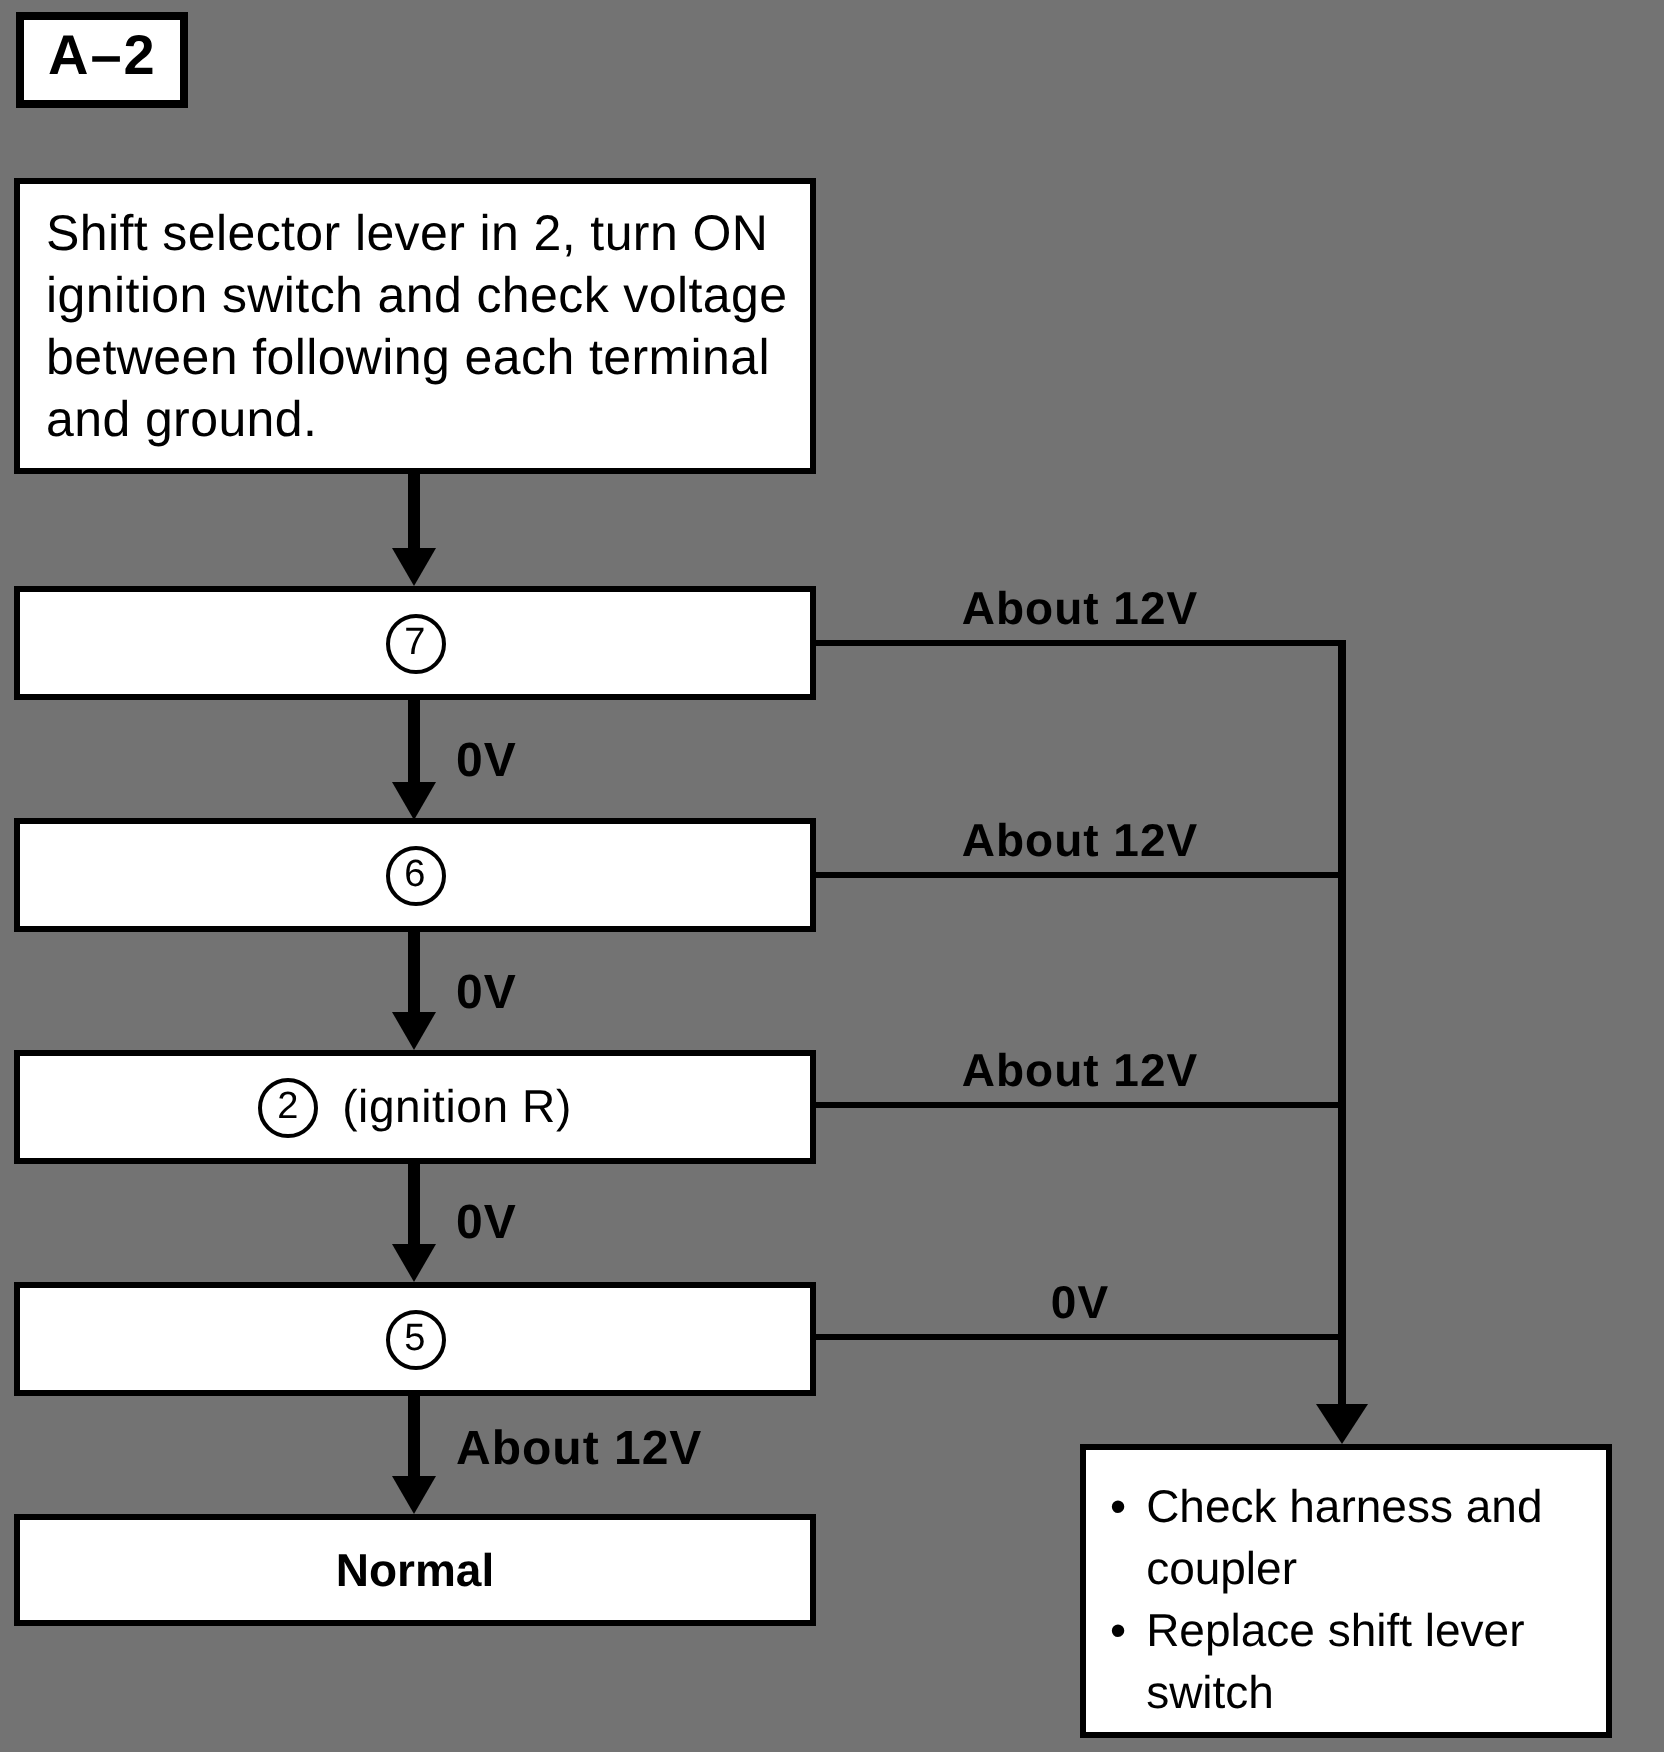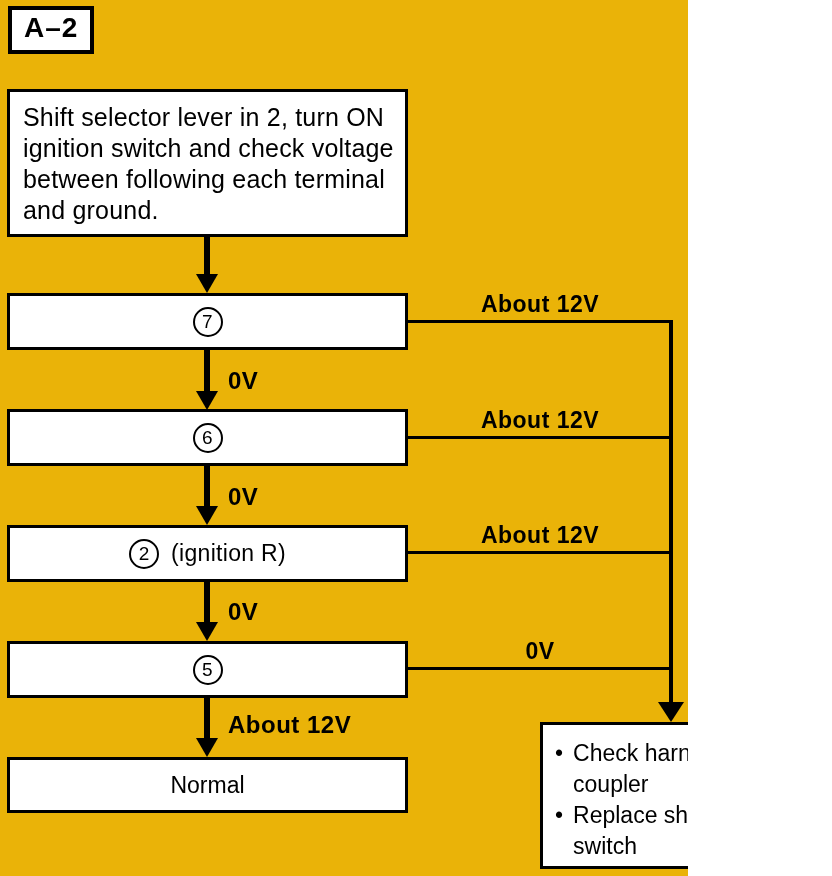--- a/index.html
+++ b/index.html
@@ -4,23 +4,23 @@
 <style>
   * { margin: 0; padding: 0; box-sizing: border-box; }
   html, body { background: #ffffff; }
   body {
     font-family: "Liberation Sans", "DejaVu Sans", sans-serif;
     color: #000;
     -webkit-font-smoothing: antialiased;
   }
   .canvas {
     position: relative;
-    width: 688px;
+    width: 832px;
     height: 876px;
-    background: #eab308;
+    background: #737373;
     overflow: hidden;
   }
   .box {
     position: absolute;
     border: 3px solid #000;
     background: #fff;
   }
   .tag-box {
     left: 8px; top: 6px;
     padding: 2px 12px 6px 12px;
@@ -61,20 +61,21 @@
     font-size: 19px;
     flex: 0 0 auto;
   }
   .result-box {
     left: 7px; top: 757px;
     width: 401px; height: 56px;
     display: flex;
     align-items: center;
     justify-content: center;
     font-size: 23px;
+    font-weight: bold;
   }
   .action-box {
     left: 540px; top: 722px;
     width: 266px; height: 147px;
     padding: 13px 6px 0 12px;
     font-size: 23px;
     line-height: 31px;
   }
   .action-item { display: flex; gap: 10px; }
   .action-item .bullet { flex: 0 0 auto; }

